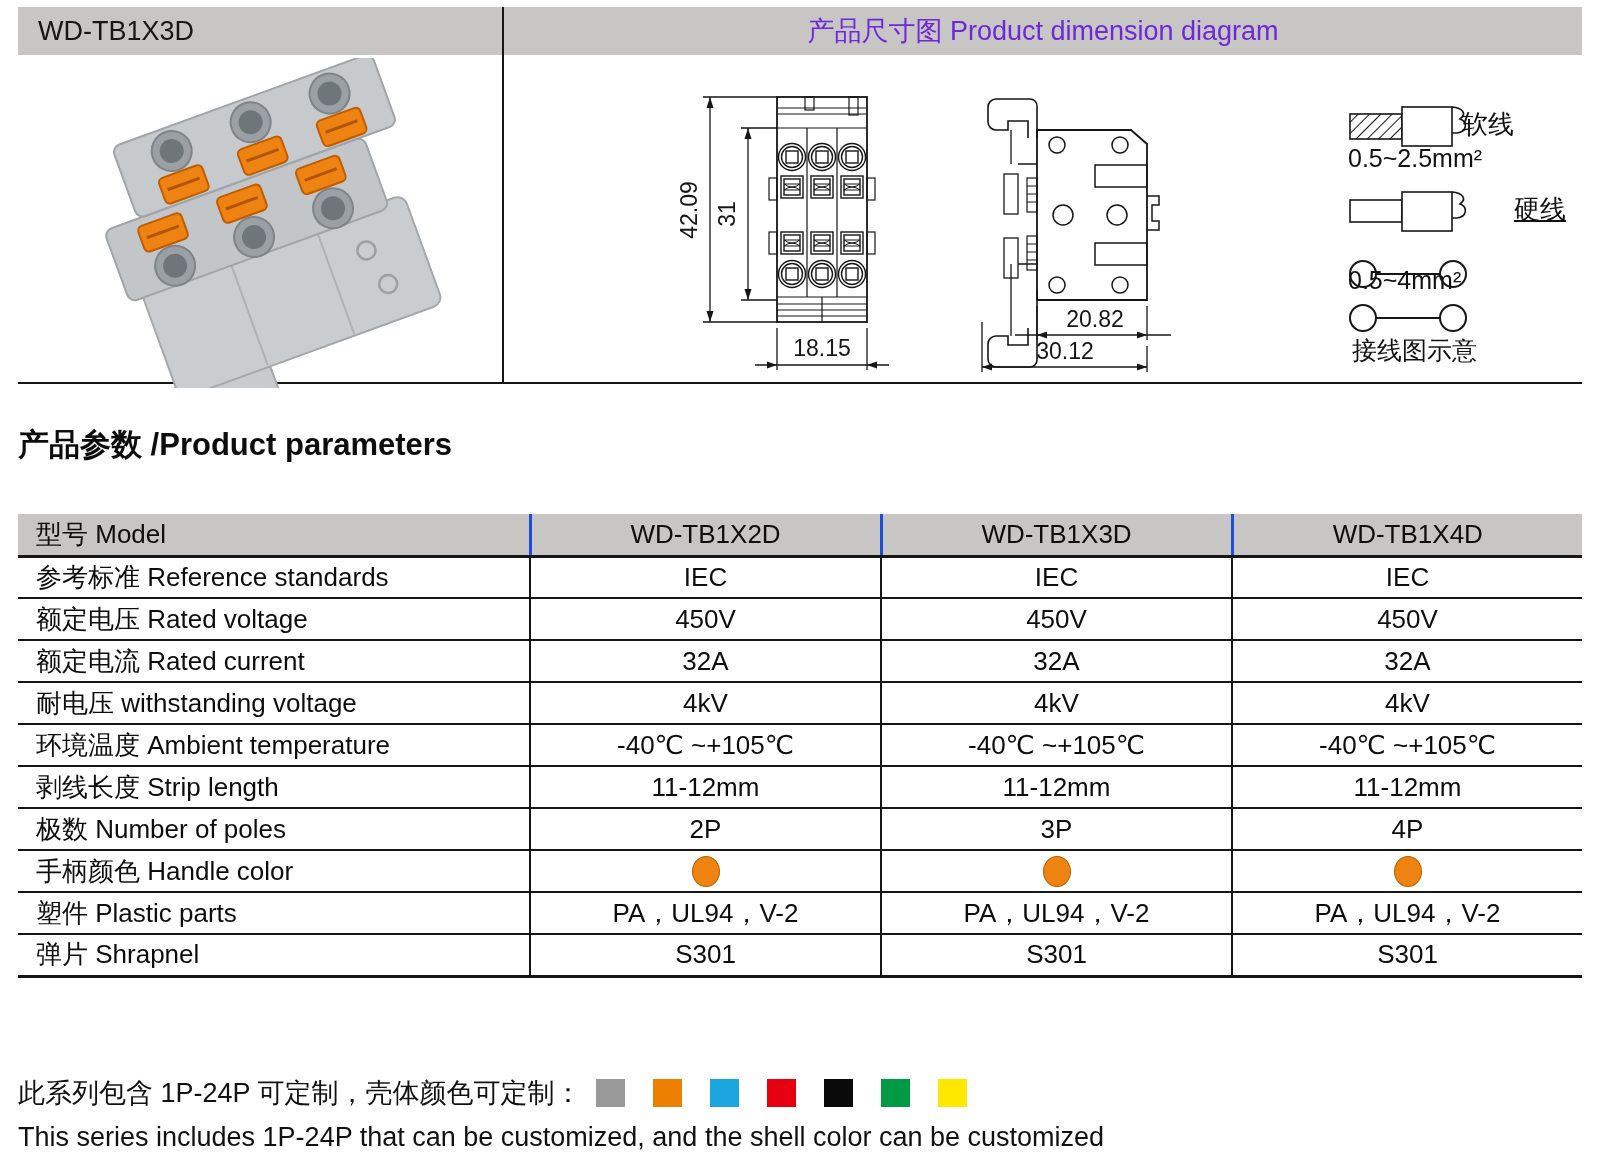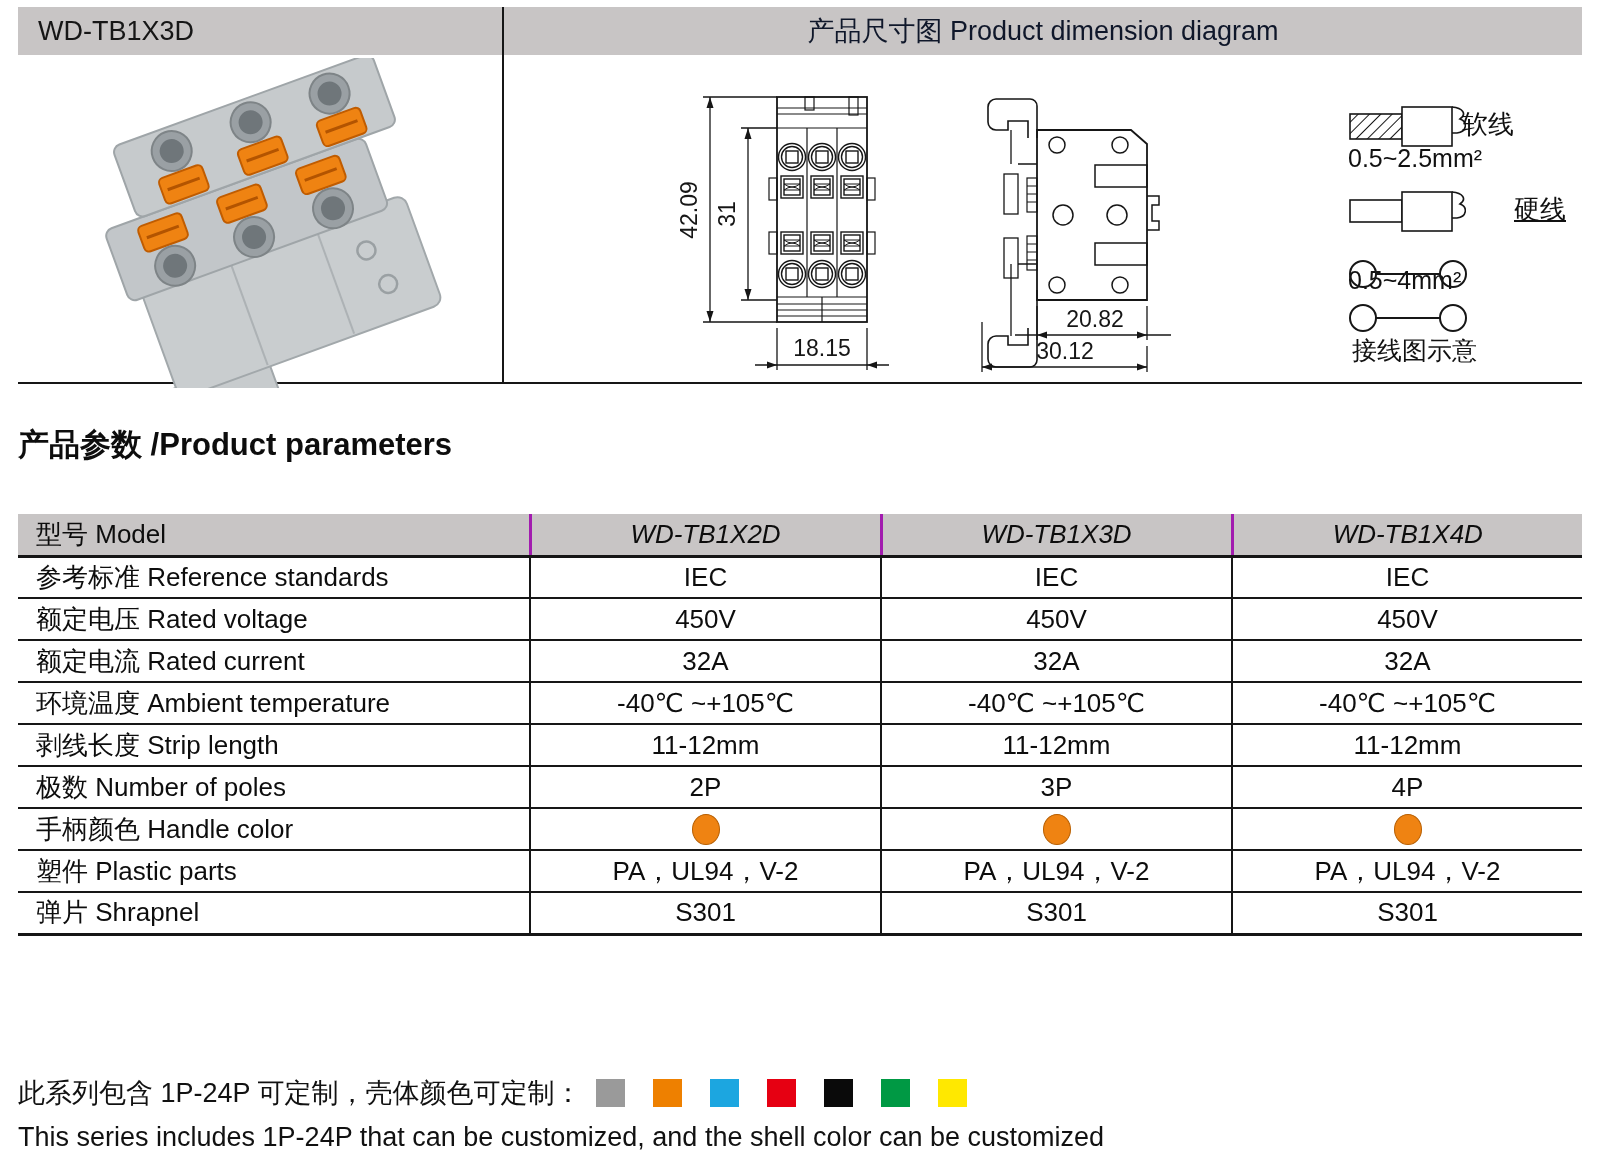--- a/index.html
+++ b/index.html
@@ -6,40 +6,40 @@
   html,body { background:#ffffff; }
   .page {
     position:relative; width:1600px; height:1152px; background:#fff;
     font-family:"Liberation Sans","DejaVu Sans",sans-serif; color:#111;
     overflow:hidden;
   }
   
   .topbar { position:absolute; left:18px; top:7px; width:1564px; height:48px;
     background:#c8c5c5; display:flex; align-items:center; }
   .topbar-left { width:486px; padding-left:20px; font-size:27px; color:#161616; }
-  .topbar-right { flex:1; text-align:center; font-size:27px; color:#0f172a; }
+  .topbar-right { flex:1; text-align:center; font-size:27px; color:#6d28d9; }
   .v-divider { position:absolute; left:502px; top:7px; width:2px; height:377px; background:#161616; }
   .top-rule { position:absolute; left:18px; top:382px; width:1564px; height:2px; background:#161616; }
 
   .photo-wrap { position:absolute; left:30px; top:58px; }
   .fv-wrap { position:absolute; left:655px; top:78px; }
   .sv-wrap { position:absolute; left:945px; top:78px; }
 
   
   .legend-item { position:absolute; font-size:26px; color:#111; }
   .legend-range { position:absolute; font-size:25px; color:#111; }
 
   
   .section-heading { position:absolute; left:18px; top:424px; font-size:31px; font-weight:bold; color:#0d0d0d; }
   .params-table { position:absolute; left:18px; top:514px; width:1564px;
     border-collapse:collapse; table-layout:fixed; font-size:26px; color:#0d0d0d; }
   .params-table th { background:#c8c5c5; font-weight:normal; height:42px; text-align:center; }
   .params-table th.label-col { text-align:left; padding-left:18px; }
   .params-table thead th { border-bottom:3px solid #161616; }
-  .params-table thead th + th { border-left:3px solid #a21caf;font-style:italic; }
+  .params-table thead th + th { border-left:3px solid #1d4ed8; }
   .params-table td { height:42px; text-align:center; border-bottom:2px solid #161616; }
   .params-table td.label-col { text-align:left; padding-left:18px; }
   .params-table tbody td + td { border-left:2px solid #161616; }
   .params-table tbody tr:last-child td { border-bottom:3px solid #161616; }
   .handle-dot { display:inline-block; width:28px; height:31px; border-radius:50%;
     border:1px solid #b85f00; vertical-align:middle; }
 
   
   .footer-line1 { position:absolute; left:18px; top:1076px; height:34px;
     font-size:27px; display:flex; align-items:center; }
@@ -308,20 +308,26 @@
         <td>450V</td>
         <td>450V</td>
       </tr>
       <tr>
         <td class="label-col">额定电流 Rated current</td>
         <td>32A</td>
         <td>32A</td>
         <td>32A</td>
       </tr>
       <tr>
+        <td class="label-col">耐电压 withstanding voltage</td>
+        <td>4kV</td>
+        <td>4kV</td>
+        <td>4kV</td>
+      </tr>
+      <tr>
         <td class="label-col">环境温度 Ambient temperature</td>
         <td>-40℃ ~+105℃</td>
         <td>-40℃ ~+105℃</td>
         <td>-40℃ ~+105℃</td>
       </tr>
       <tr>
         <td class="label-col">剥线长度 Strip length</td>
         <td>11-12mm</td>
         <td>11-12mm</td>
         <td>11-12mm</td>

